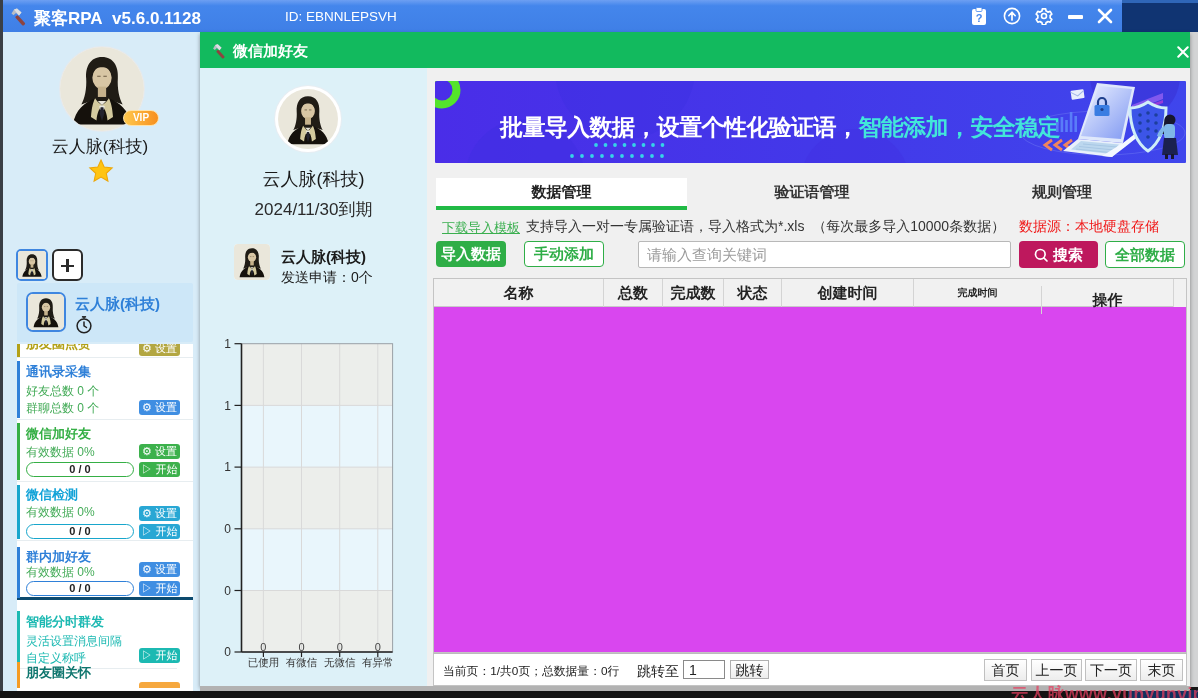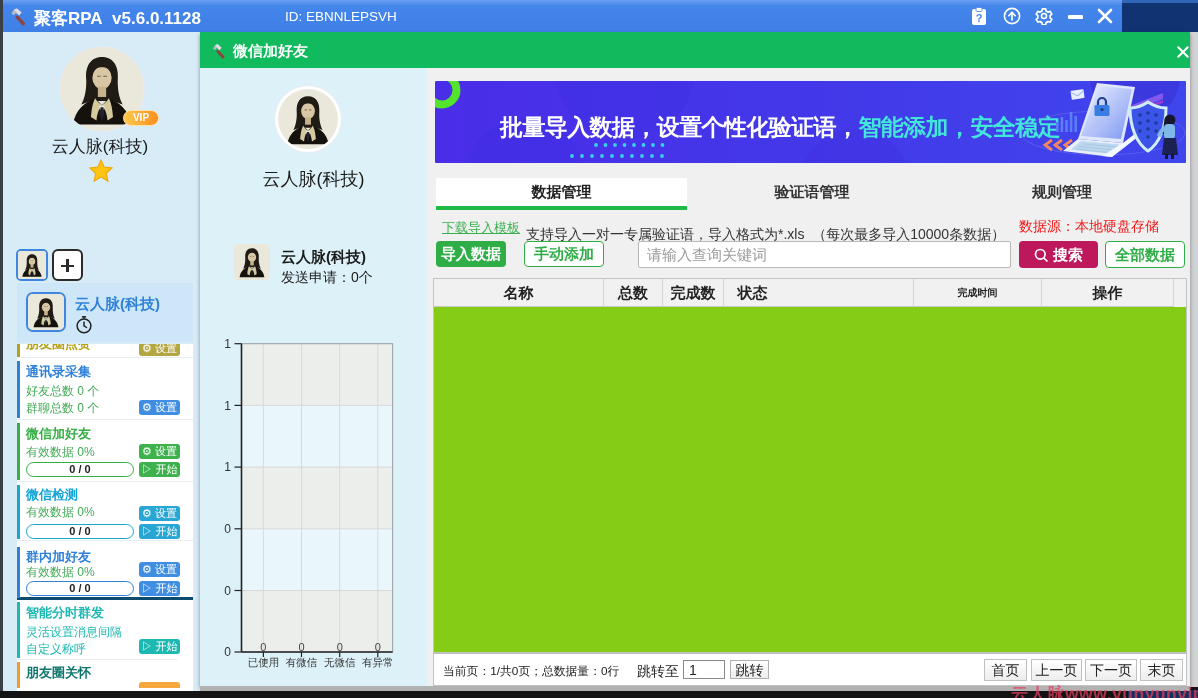--- a/index.html
+++ b/index.html
@@ -121,21 +121,21 @@
 
         <div class="abs" style="left:0;top:201px;width:176px;height:55px;border-bottom:3px solid #0c4a6e;padding-left:17px;">
           <div class="abs" style="left:0;top:2px;width:3px;height:51px;background:#2f80d8;"></div>
           <div class="abs" style="left:9px;top:3px;font-size:13px;font-weight:bold;color:#2f80d8;">群内加好友</div>
           <div class="abs" style="left:9px;top:19px;font-size:12px;color:#43ab57;">有效数据 0%</div>
           <div class="abs" style="left:122px;top:17px;width:41px;height:15px;border-radius:3px;background:#3f8ee2;color:#fff;font-size:11px;text-align:center;line-height:15px;">⚙ 设置</div>
           <div class="abs" style="left:9px;top:36px;width:108px;height:15px;border:1.5px solid #2f80d8;border-radius:8px;background:#fff;color:#222;font-size:11px;font-weight:bold;text-align:center;line-height:13px;">0 / 0</div>
           <div class="abs" style="left:122px;top:36px;width:41px;height:15px;border-radius:3px;background:#3f8ee2;color:#fff;font-size:11px;text-align:center;line-height:15px;">▷ 开始</div>
         </div>
 
-        <div class="abs" style="left:0;top:256px;width:160px;height:60px;border-bottom:1px solid #e7edf0;">
+        <div class="abs" style="left:0;top:265px;width:160px;height:60px;border-bottom:1px solid #e7edf0;">
           <div class="abs" style="left:0;top:2px;width:3px;height:56px;background:#1cb9b2;"></div>
           <div class="abs" style="left:9px;top:4px;font-size:13px;font-weight:bold;color:#1cb9b2;">智能分时群发</div>
           <div class="abs" style="left:9px;top:24px;font-size:12px;color:#1cb9b2;">灵活设置消息间隔</div>
           <div class="abs" style="left:9px;top:41px;font-size:12px;color:#1cb9b2;">自定义称呼</div>
           <div class="abs" style="left:122px;top:39px;width:41px;height:15px;border-radius:3px;background:#1cb9b2;color:#fff;font-size:11px;text-align:center;line-height:15px;">▷ 开始</div>
         </div>
 
         <div class="abs" style="left:0;top:316px;width:176px;height:31px;">
           <div class="abs" style="left:0;top:2px;width:3px;height:26px;background:#f59b23;"></div>
           <div class="abs" style="left:9px;top:4px;font-size:13px;font-weight:bold;color:#0f766e;">朋友圈关怀</div>
@@ -161,20 +161,21 @@
       </svg>
     </div>
 
     <div class="abs" id="modal-left" style="left:0;top:36px;width:227px;height:618px;background:#ddf1f8;">
       <div class="abs" style="left:75px;top:18px;width:66px;height:66px;border-radius:50%;background:#fff;box-shadow:0 0 0 1px #e7edf2;overflow:hidden;">
         <svg width="66" height="66" viewBox="0 0 100 100" style="margin:3px 0 0 3px;width:60px;height:60px;border-radius:50%;">
             <use href="#avatar"></use>
           </svg>
       </div>
       <div class="abs" style="left:0;top:99px;width:227px;text-align:center;font-size:18px;color:#1a1a1a;">云人脉(科技)</div>
+      <div class="abs" style="left:0;top:130px;width:227px;text-align:center;font-size:17px;color:#2a2a2a;">2024/11/30到期</div>
       <div class="abs" style="left:34px;top:176px;width:36px;height:36px;border-radius:4px;background:#fff;overflow:hidden;">
         <svg width="36" height="36" viewBox="0 0 100 100">
             <use href="#avatar"></use>
           </svg>
       </div>
       <div class="abs" style="left:81px;top:180px;font-size:15px;font-weight:bold;color:#1a1a1a;">云人脉(科技)</div>
       <div class="abs" style="left:81px;top:201px;font-size:14px;color:#1a1a1a;">发送申请：0个</div>
 
       <div class="abs" id="chart" style="left:0;top:270px;width:227px;height:384px;">
         <svg width="227" height="384" viewBox="0 0 227 384">
@@ -365,41 +366,42 @@
         </svg>
       </div>
 
       <div class="abs" style="left:9px;top:110px;width:251px;height:28px;background:#fff;"></div>
       <div class="abs" style="left:260px;top:110px;width:250px;height:28px;font-size:15px;font-weight:bold;color:#333;text-align:center;line-height:28px;">验证语管理</div>
       <div class="abs" style="left:9px;top:110px;width:251px;height:28px;font-size:15px;font-weight:bold;color:#222;text-align:center;line-height:28px;">数据管理</div>
       <div class="abs" style="left:510px;top:110px;width:250px;height:28px;font-size:15px;font-weight:bold;color:#333;text-align:center;line-height:28px;">规则管理</div>
       <div class="abs" style="left:9px;top:138px;width:251px;height:4px;background:#21ba45;"></div>
 
       <div class="abs" style="left:15px;top:151px;font-size:13px;color:#3aaf4f;text-decoration:underline;">下载导入模板</div>
-      <div class="abs" style="left:99px;top:150px;font-size:14px;color:#333;margin-top:8px;">支持导入一对一专属验证语，导入格式为*.xls &nbsp;（每次最多导入10000条数据）</div>
+      <div class="abs" style="left:99px;top:150px;font-size:14px;color:#333;">支持导入一对一专属验证语，导入格式为*.xls &nbsp;（每次最多导入10000条数据）</div>
       <div class="abs" style="left:592px;top:150px;font-size:14px;color:#f01616;">数据源：本地硬盘存储</div>
 
       <div class="abs" style="left:9px;top:173px;width:70px;height:26px;border-radius:4px;background:#2fae47;color:#fff;font-size:15px;font-weight:bold;text-align:center;line-height:26px;">导入数据</div>
       <div class="abs" style="left:97px;top:173px;width:80px;height:26px;border-radius:4px;background:#fff;border:1px solid #2fae47;color:#2fae47;font-size:15px;font-weight:bold;text-align:center;line-height:24px;">手动添加</div>
       <div class="abs" style="left:211px;top:173px;width:373px;height:27px;background:#fff;border:1px solid #b8b8b8;border-radius:2px;color:#9b9b9b;font-size:15px;line-height:25px;padding-left:8px;">请输入查询关键词</div>
       <div class="abs" style="left:592px;top:173px;width:79px;height:27px;border-radius:4px;background:#be185d;color:#fff;font-size:15px;font-weight:bold;text-align:center;line-height:27px;">
         <svg style="vertical-align:-3px;margin-right:4px" width="15" height="15" viewBox="0 0 15 15">
             <circle cx="6.3" cy="6.3" r="4.8" fill="none" stroke="#fff" stroke-width="1.7"></circle>
             <line x1="9.8" y1="9.8" x2="13" y2="13" stroke="#fff" stroke-width="1.7" stroke-linecap="round"></line>
           </svg>搜索</div>
       <div class="abs" style="left:678px;top:173px;width:80px;height:27px;border-radius:4px;background:#fff;border:1px solid #2fae47;color:#2fae47;font-size:15px;font-weight:bold;text-align:center;line-height:25px;">全部数据</div>
 
-      <div class="abs" id="table" style="left:6px;top:210px;width:754px;height:375px;background:#84cc16;border:1px solid #c4c4c4;">
+      <div class="abs" id="table" style="left:6px;top:210px;width:754px;height:375px;background:#d946ef;border:1px solid #c4c4c4;">
         <div class="abs" style="left:0;top:0;width:752px;height:28px;background:#f1f1f1;border-bottom:1px solid #c9c9c9;"></div>
         <div class="abs" style="left:0;top:0;width:169px;height:28px;font-size:15px;font-weight:bold;color:#222;text-align:center;line-height:28px;">名称</div>
         <div class="abs" style="left:169px;top:0;width:59px;height:28px;font-size:15px;font-weight:bold;color:#222;text-align:center;line-height:28px;border-left:1px solid #d4d4d4;">总数</div>
         <div class="abs" style="left:228px;top:0;width:61px;height:28px;font-size:15px;font-weight:bold;color:#222;text-align:center;line-height:28px;border-left:1px solid #d4d4d4;">完成数</div>
         <div class="abs" style="left:289px;top:0;width:58px;height:28px;font-size:15px;font-weight:bold;color:#222;text-align:center;line-height:28px;border-left:1px solid #d4d4d4;">状态</div>
+        <div class="abs" style="left:347px;top:0;width:132px;height:28px;font-size:15px;font-weight:bold;color:#222;text-align:center;line-height:28px;border-left:1px solid #d4d4d4;">创建时间</div>
         <div class="abs" style="left:479px;top:0;width:128px;height:28px;font-size:10px;font-weight:bold;color:#222;text-align:center;line-height:28px;border-left:1px solid #d4d4d4;">完成时间</div>
-        <div class="abs" style="left:607px;top:0;width:132px;height:28px;font-size:15px;font-weight:bold;color:#222;text-align:center;line-height:28px;border-left:1px solid #d4d4d4;">操作</div>
+        <div class="abs" style="left:607px;top:7px;width:132px;height:28px;font-size:15px;font-weight:bold;color:#222;text-align:center;line-height:28px;border-left:1px solid #d4d4d4;">操作</div>
         <div class="abs" style="left:739px;top:0;width:13px;height:28px;border-left:1px solid #d4d4d4;background:#f1f1f1;"></div>
       </div>
 
       <div class="abs" id="pager" style="left:6px;top:585px;width:754px;height:33px;background:#fff;border:1px solid #c4c4c4;border-top:1px solid #bbb;">
         <div class="abs" style="left:9px;top:10px;font-size:11.8px;color:#222;">当前页：1/共0页；总数据量：0行</div>
         <div class="abs" style="left:203px;top:9px;font-size:14px;color:#222;">跳转至</div>
         <div class="abs" style="left:249px;top:6px;width:42px;height:19px;background:#fff;border:1px solid #8a8a8a;font-size:14px;color:#222;padding-left:5px;line-height:18px;">1</div>
         <div class="abs" style="left:296px;top:6px;width:39px;height:19px;background:linear-gradient(#fff,#ededed);border:1px solid #b0b0b0;font-size:14px;color:#222;text-align:center;line-height:18px;">跳转</div>
         <div class="abs" style="left:550px;top:5px;width:43px;height:22px;background:linear-gradient(#fff,#ededed);border:1px solid #c0c0c0;font-size:14px;color:#222;text-align:center;line-height:21px;">首页</div>
         <div class="abs" style="left:597px;top:5px;width:51px;height:22px;background:linear-gradient(#fff,#ededed);border:1px solid #c0c0c0;font-size:14px;color:#222;text-align:center;line-height:21px;">上一页</div>

